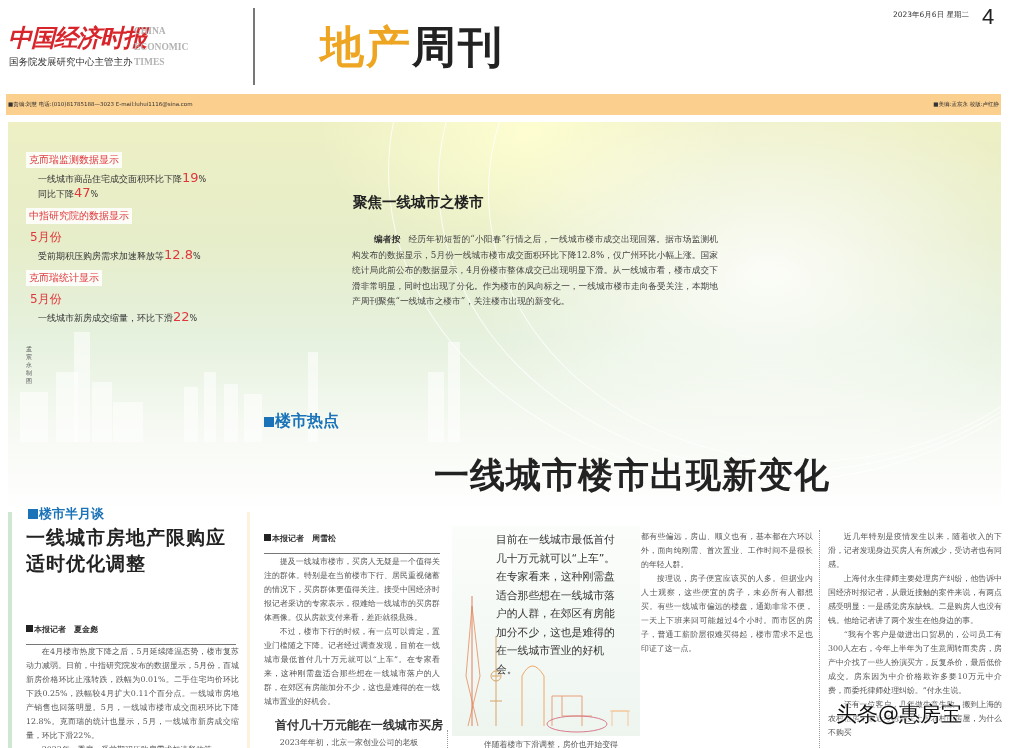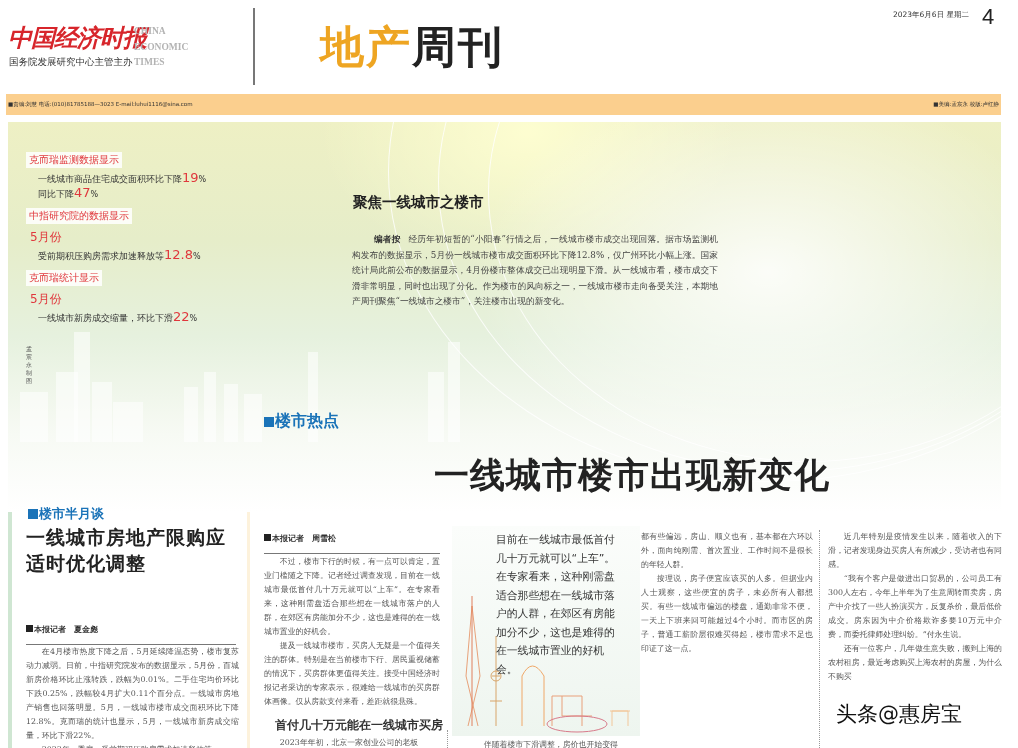--- a/index.html
+++ b/index.html
@@ -157,22 +157,22 @@
 
 <div class="left-headline">一线城市房地产限购应适时优化调整</div>
 <div class="byline byline-left"><span class="sq"></span><span>本报记者</span><span class="name">夏金彪</span></div>
 <div class="body-text bt-left">
   <p>在4月楼市热度下降之后，5月延续降温态势，楼市复苏动力减弱。日前，中指研究院发布的数据显示，5月份，百城新房价格环比止涨转跌，跌幅为0.01%。二手住宅均价环比下跌0.25%，跌幅较4月扩大0.11个百分点。一线城市房地产销售也回落明显。5月，一线城市楼市成交面积环比下降12.8%。克而瑞的统计也显示，5月，一线城市新房成交缩量，环比下滑22%。</p>
   <p>2023年一季度，受前期积压购房需求加速释放等</p>
 </div>
 
 <div class="byline byline-mid"><span class="sq"></span><span>本报记者</span><span class="name">周雪松</span></div>
 <div class="body-text bt-mid">
+  <p>提及一线城市楼市，买房人无疑是一个值得关注的群体。特别是在当前楼市下行、居民重视储蓄的情况下，买房群体更值得关注。接受中国经济时报记者采访的专家表示，很难给一线城市的买房群体画像。仅从房款支付来看，差距就很悬殊。</p>
   <p>不过，楼市下行的时候，有一点可以肯定，置业门槛随之下降。记者经过调查发现，目前在一线城市最低首付几十万元就可以“上车”。在专家看来，这种刚需盘适合那些想在一线城市落户的人群，在郊区有房能加分不少，这也是难得的在一线城市置业的好机会。</p>
-  <p>提及一线城市楼市，买房人无疑是一个值得关注的群体。特别是在当前楼市下行、居民重视储蓄的情况下，买房群体更值得关注。接受中国经济时报记者采访的专家表示，很难给一线城市的买房群体画像。仅从房款支付来看，差距就很悬殊。</p>
 </div>
 <div class="sub-head">首付几十万元能在一线城市买房</div>
 <div class="body-text" style="left:264px; top:736px; width:176px;">
     <p>2023年年初，北京一家创业公司的老板</p>
   </div>
 
 <div class="pull-box">
   <svg width="188" height="210" viewBox="0 0 188 210">
     <g fill="none" stroke-width="1">
       <path d="M20 80 L14 150 L26 200 M20 80 L28 150 L16 200" stroke="#e8a27a"></path>
@@ -195,17 +195,18 @@
 
 <div class="body-text bt-c3">
   <p style="text-indent:0">都有些偏远，房山、顺义也有，基本都在六环以外，面向纯刚需、首次置业、工作时间不是很长的年轻人群。</p>
   <p>按理说，房子便宜应该买的人多。但据业内人士观察，这些便宜的房子，未必所有人都想买。有些一线城市偏远的楼盘，通勤非常不便，一天上下班来回可能超过4个小时。而市区的房子，普通工薪阶层很难买得起，楼市需求不足也印证了这一点。</p>
 </div>
 
 <div class="dotted-l"></div>
 
 <div class="body-text bt-c4">
   <p>近几年特别是疫情发生以来，随着收入的下滑，记者发现身边买房人有所减少，受访者也有同感。</p>
+  <p>上海付永生律师主要处理房产纠纷，他告诉中国经济时报记者，从最近接触的案件来说，有两点感受明显：一是感觉房东缺钱。二是购房人也没有钱。他给记者讲了两个发生在他身边的事。</p>
   <p>“我有个客户是做进出口贸易的，公司员工有300人左右，今年上半年为了生意周转而卖房，房产中介找了一些人扮演买方，反复杀价，最后低价成交。房东因为中介价格欺诈多要10万元中介费，而委托律师处理纠纷。”付永生说。</p>
   <p>还有一位客户，几年做生意失败，搬到上海的农村租房，最近考虑购买上海农村的房屋，为什么不购买</p>
 </div>
 
 <div class="watermark">头条@惠房宝</div>
 
 </body></html>

